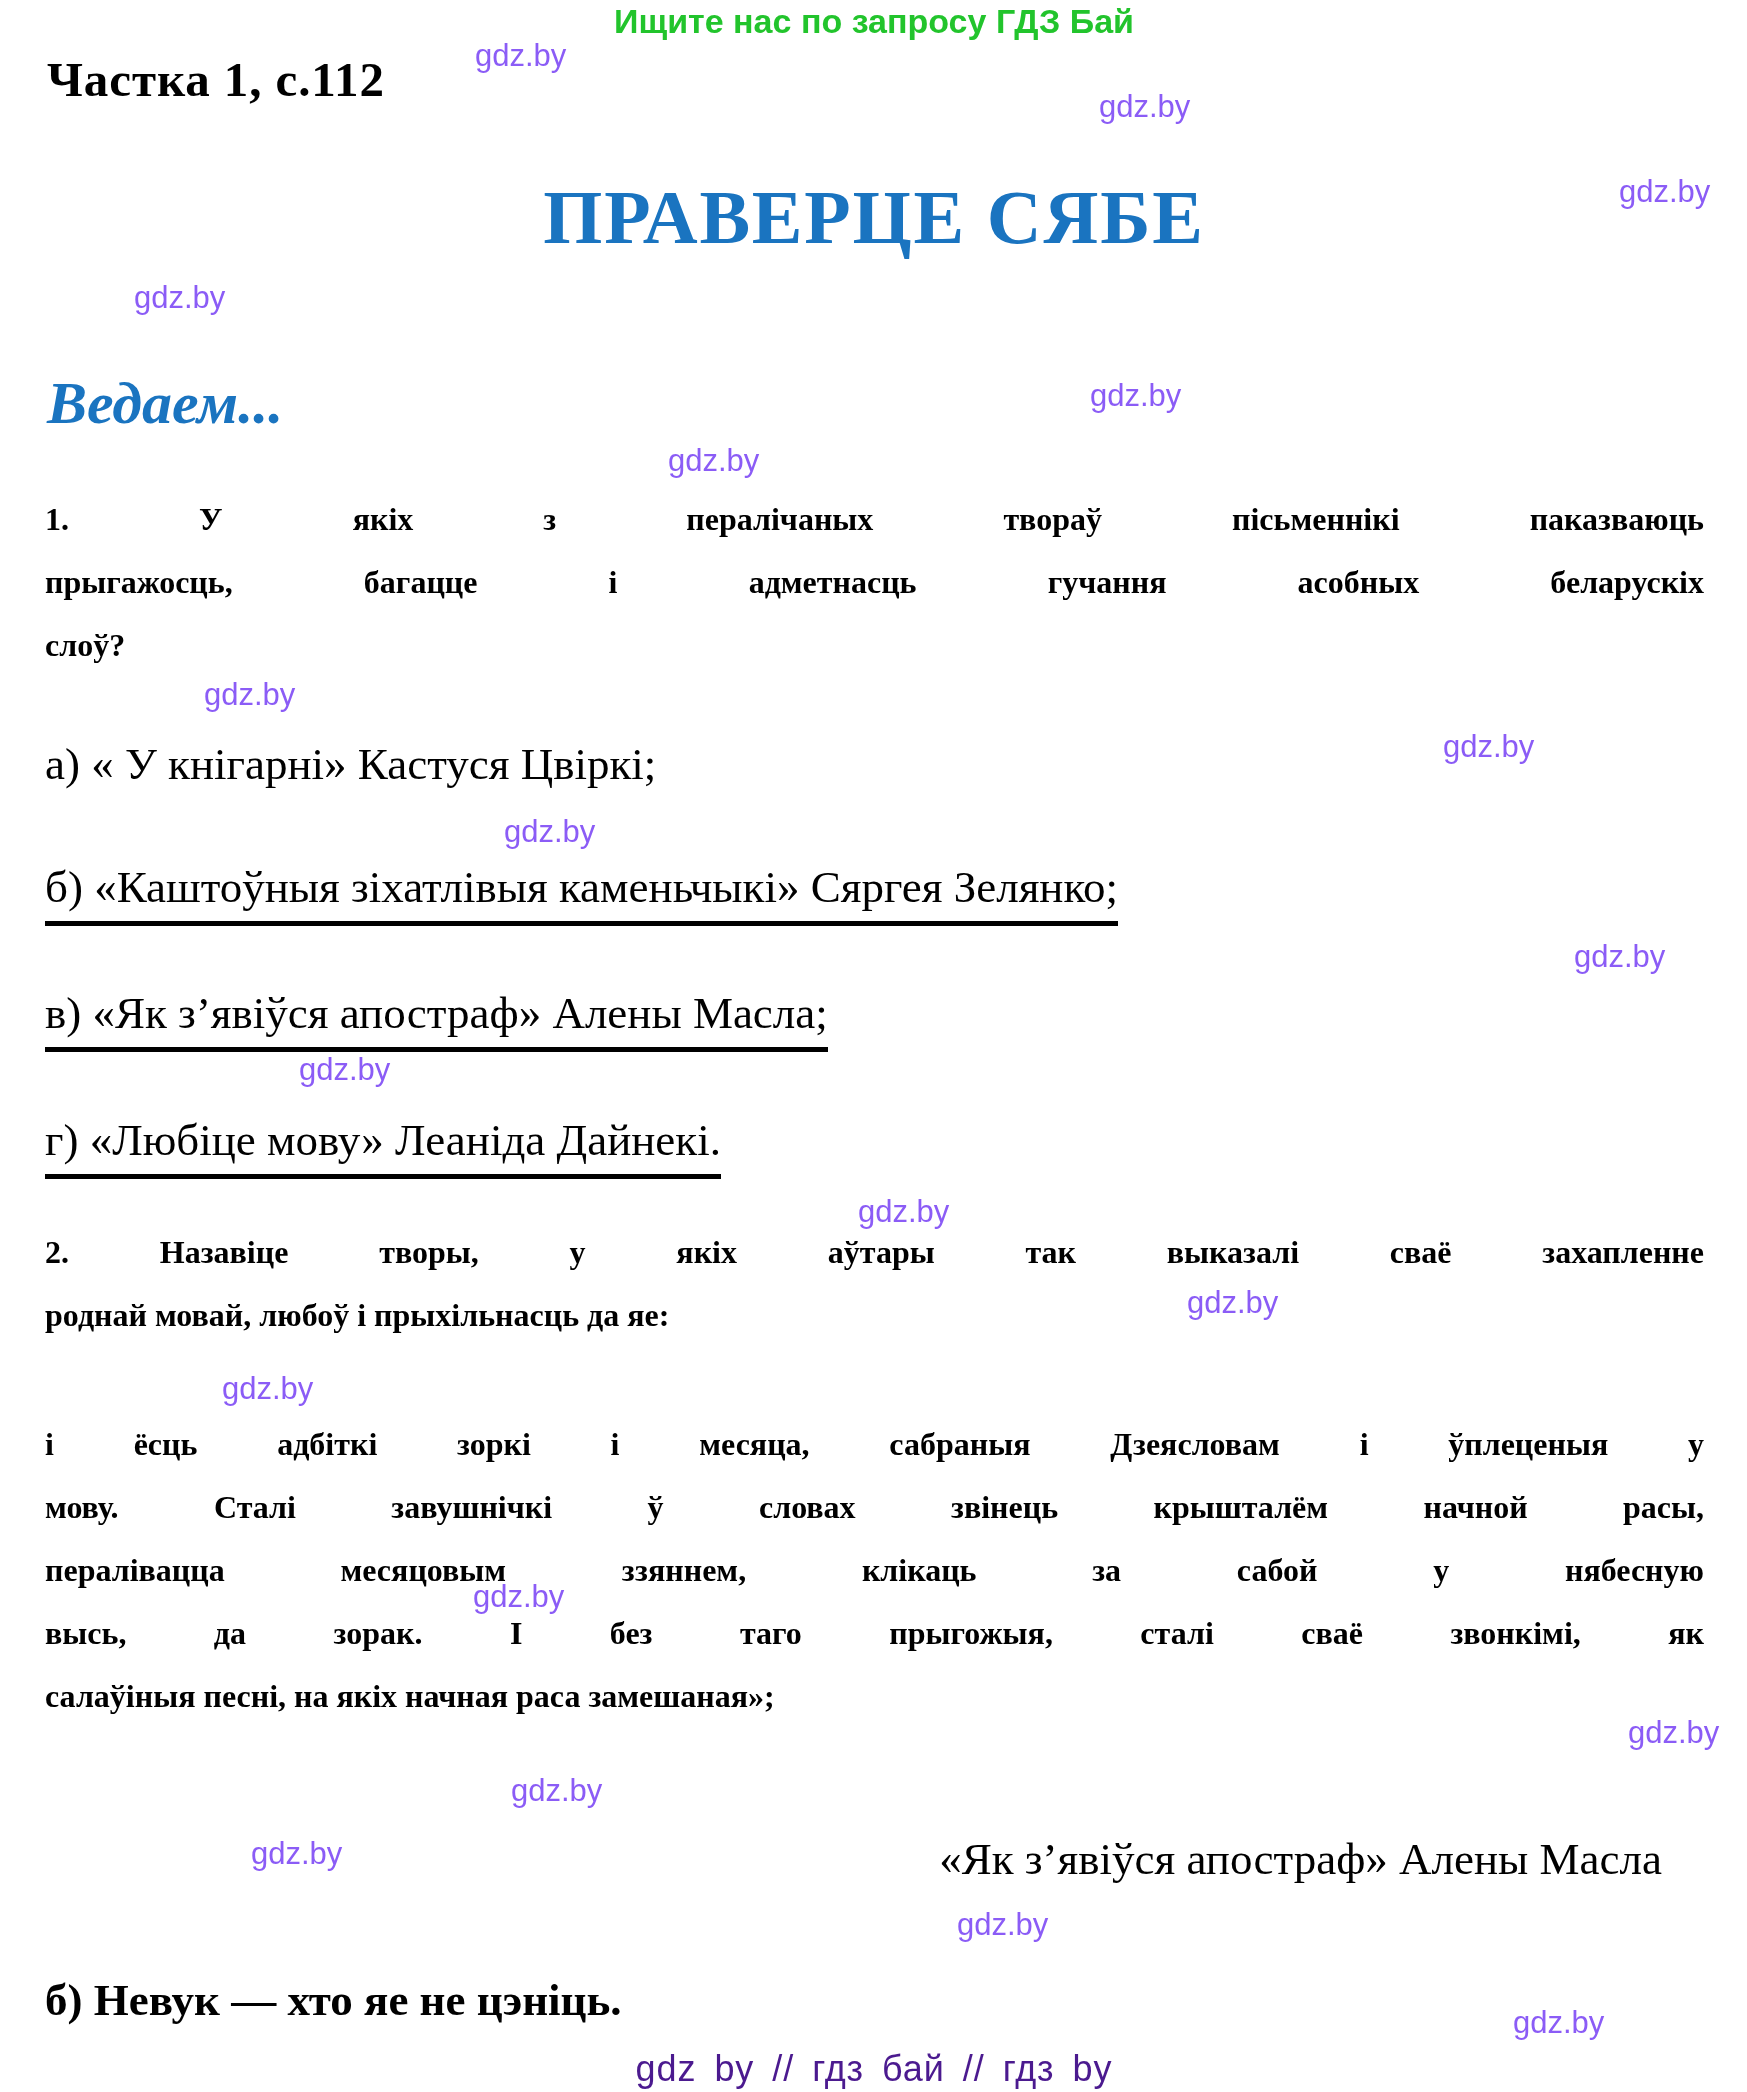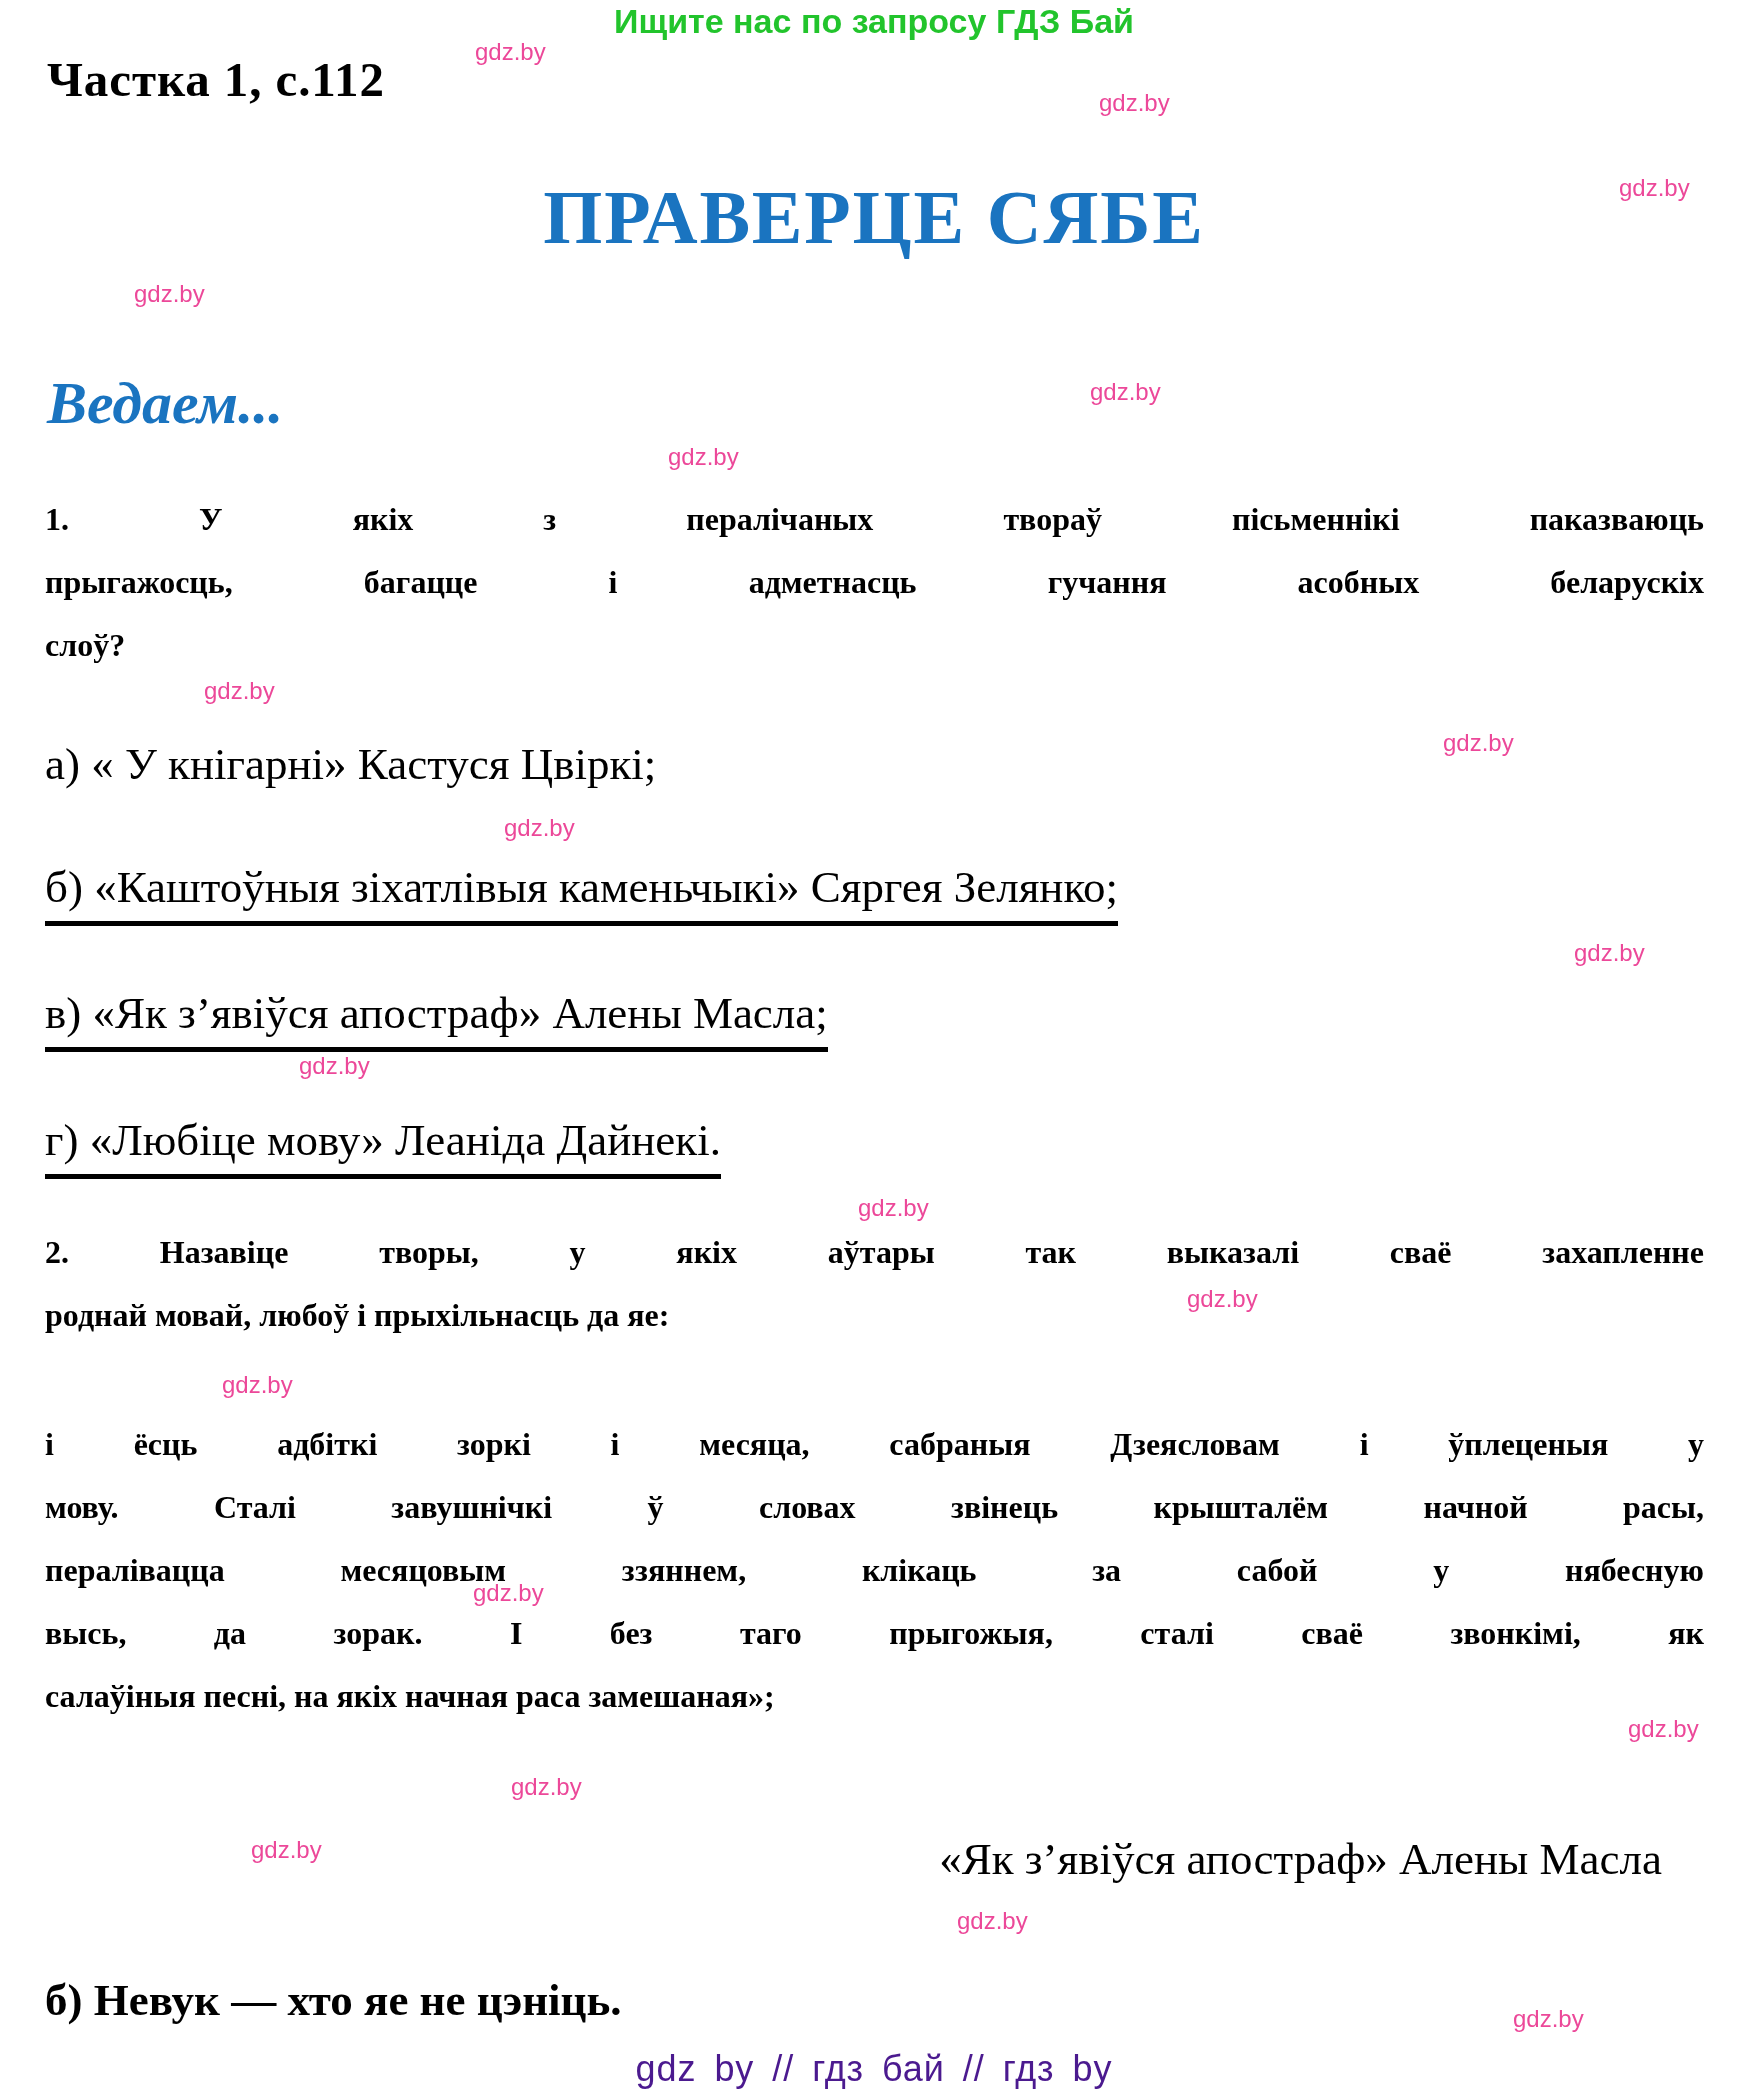--- a/index.html
+++ b/index.html
@@ -26,21 +26,21 @@
     font-size:60px; font-weight:bold; font-style:italic; color:var(--blue,#1a74c0);margin-top:25px;
   }
   .para { position:absolute; left:45px; width:1659px; font-size:32px; line-height:63px; }
   .bold { font-weight:bold; }
   .j { text-align:justify; text-align-last:justify; }
   .opt { position:absolute; left:45px; font-size:45px; line-height:63px; white-space:nowrap; }
   .u { border-bottom:5.4px solid #000; padding-bottom:9px; }
   .src { position:absolute; right:86px; top:1833px; font-size:45px; white-space:nowrap; }
   .wm {
     position:absolute; font-family:"Liberation Sans", sans-serif;
-    font-size:24px; color:#ec4899; white-space:nowrap;
+    font-size:31px; color:#8b5cf6; white-space:nowrap;
   }
   .footer {
     position:absolute; top:2048px; left:0; width:100%; text-align:center;
     font-family:"Liberation Sans", sans-serif; font-size:36px;
     color:var(--purple,#4b1a8f); word-spacing:7.2px; letter-spacing:0.9px;
   }
 </style>
 </head>
 <body>
 

